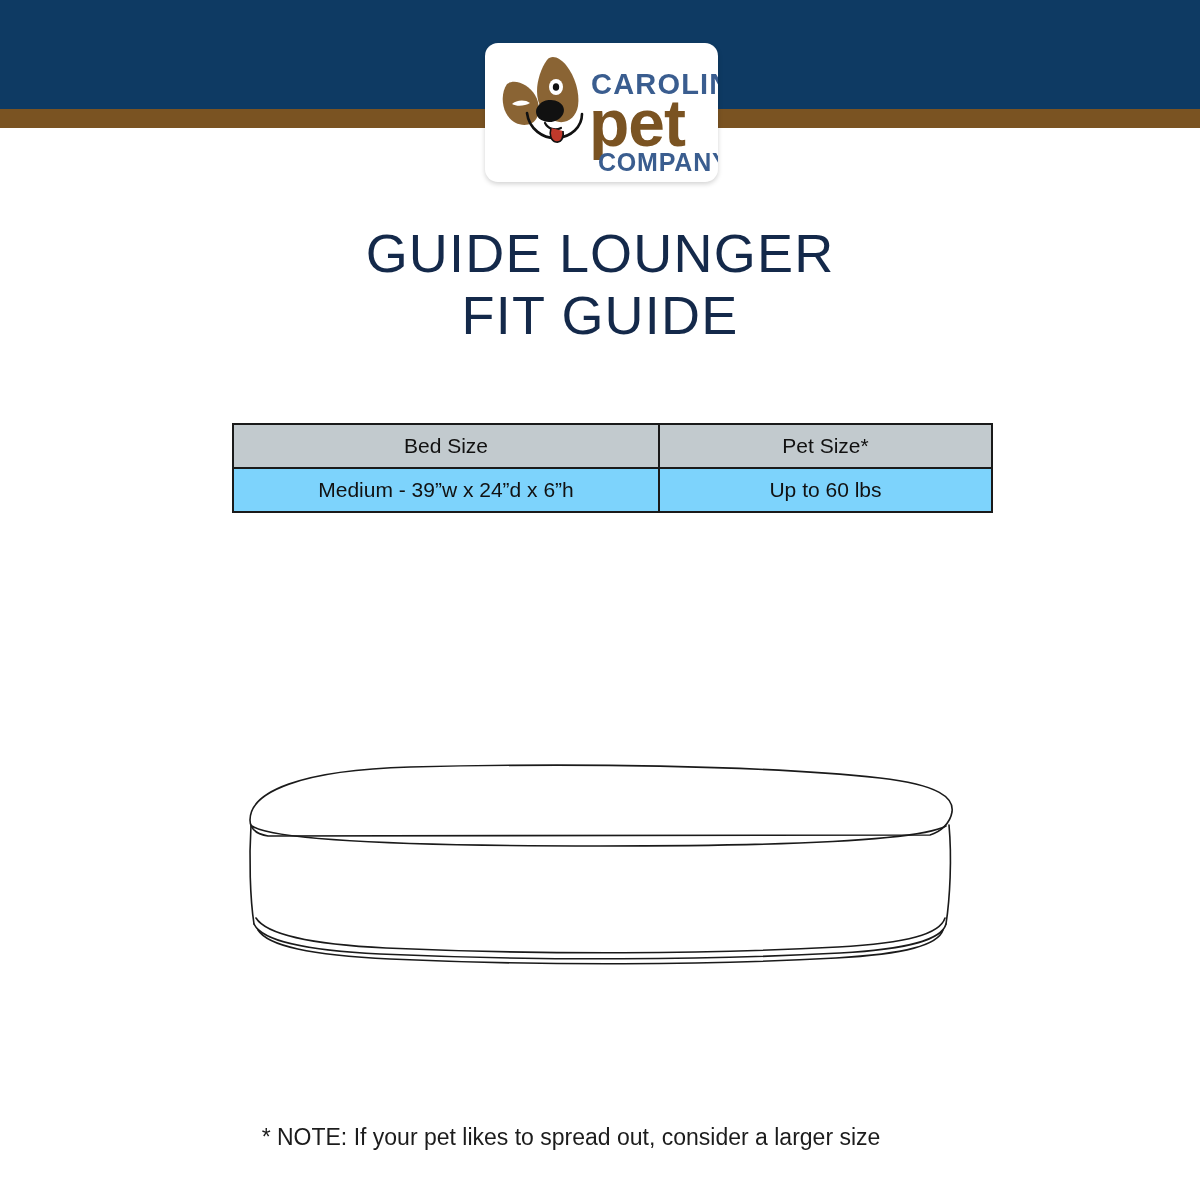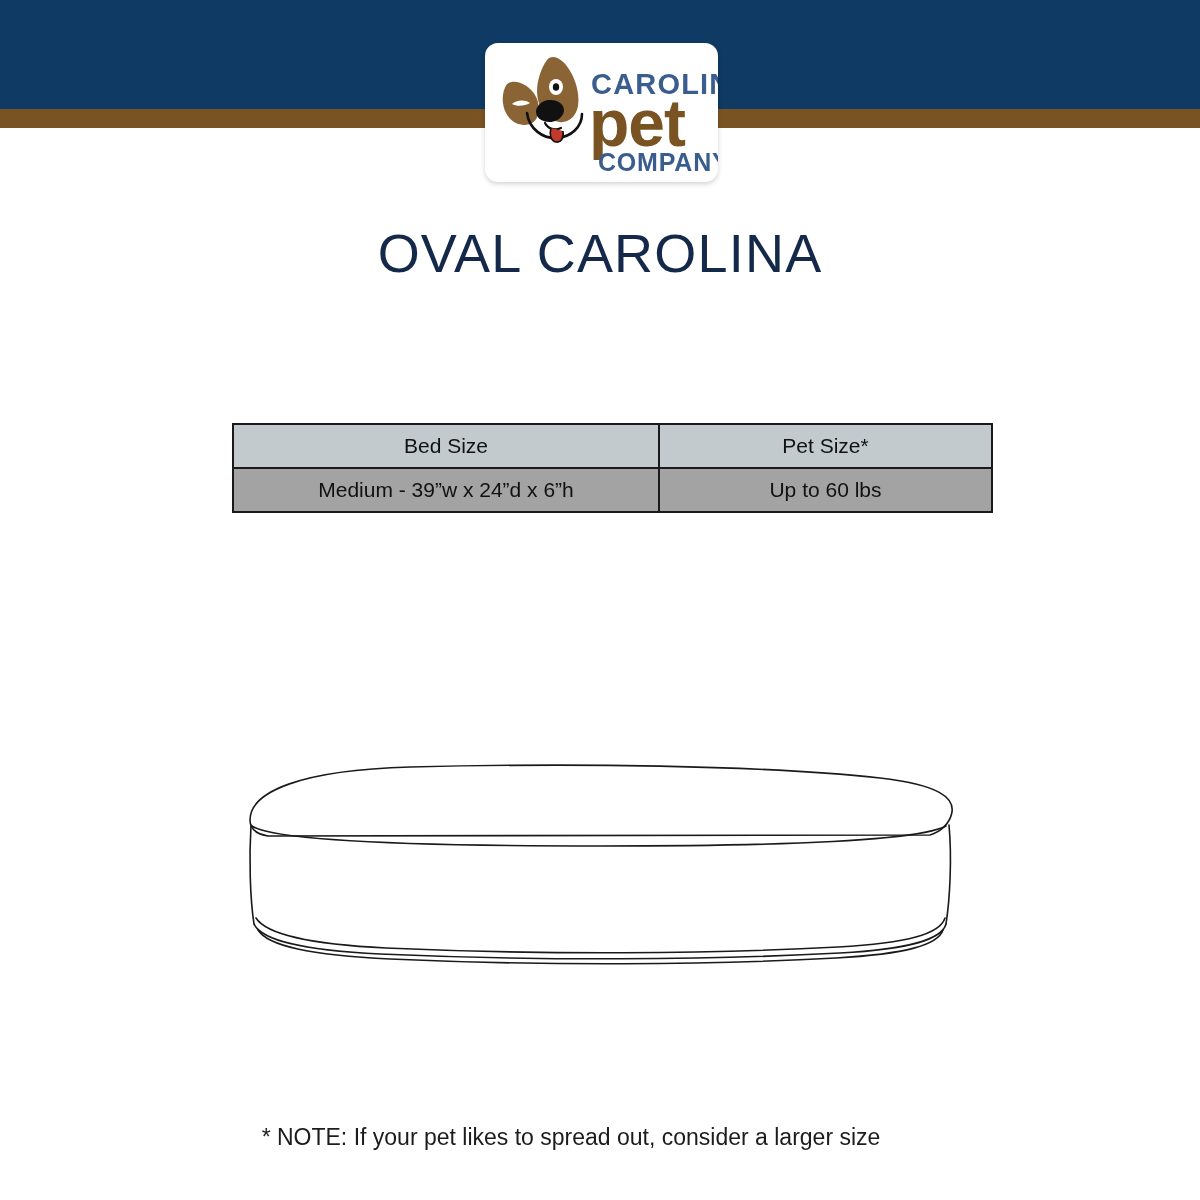--- a/index.html
+++ b/index.html
@@ -102,21 +102,21 @@
   }
   #size-table thead th {
     background: #c2cace;
     height: 42px;
     font-size: 21px;
     font-weight: 400;
   }
   #size-table tbody td {
     height: 42px;
     font-size: 21px;
-    background: #a3a3a3;
+    background: #7dd3fc;
   }
 
   
   #product-illustration {
     position: absolute;
     left: 240px;
     top: 758px;
     width: 720px;
     height: 210px;
   }
@@ -169,21 +169,22 @@
       <path d="M66 85 C64 92 66 98 71 99 C76 100 79 95 78 88" fill="none" stroke="#111111" stroke-width="1.6"></path>
     </g>
 
     <text x="106" y="51" font-family="Liberation Sans, sans-serif" font-size="29" font-weight="bold" letter-spacing="1.2" fill="#3a5d8f">CAROLINA</text>
     <text x="104" y="103" font-family="Liberation Sans, sans-serif" font-size="66" font-weight="bold" letter-spacing="-1" fill="#7a5322">pet</text>
     <text x="113" y="128" font-family="Liberation Sans, sans-serif" font-size="25" font-weight="bold" letter-spacing="0.8" fill="#3a5d8f">COMPANY</text>
   </svg>
 </div>
 
 <div id="page-title">
-  <span class="title-line">OVAL CAROLINA</span>
+  <span class="title-line">GUIDE LOUNGER</span>
+  <span class="title-line">FIT GUIDE</span>
 </div>
 
 <table id="size-table">
   <colgroup>
     <col class="col-bed">
     <col class="col-pet">
   </colgroup>
   <thead>
     <tr>
       <th>Bed Size</th>

